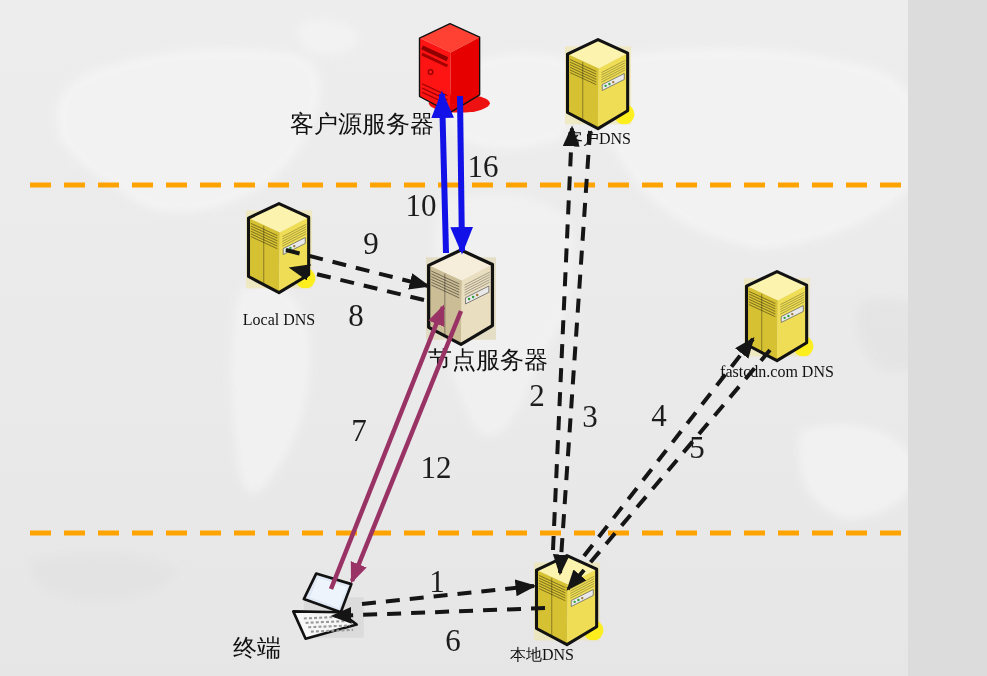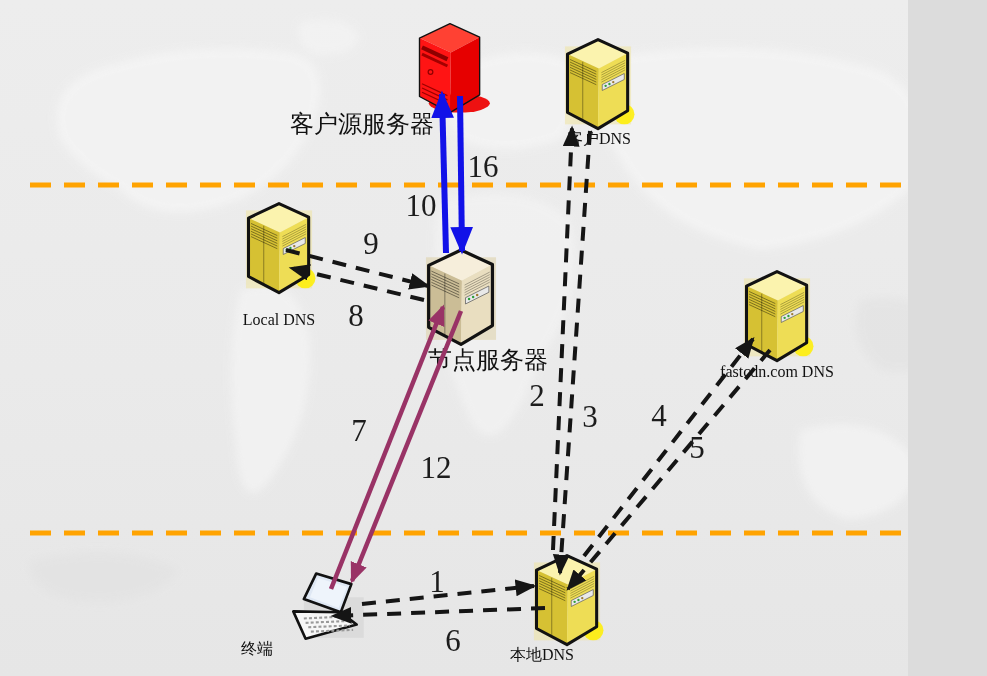--- a/index.html
+++ b/index.html
@@ -203,21 +203,21 @@
         <div style="width: 100%; height: 100%;">
           <svg viewBox="0 0 100 82" xmlns="http://www.w3.org/2000/svg">
             <rect x="18" y="30" width="68" height="46" fill="#d8d8d8" opacity="0.85"></rect>
             <path d="M32,3 L72,15 L60,47 L18,32 Z" fill="#dfe8f4" stroke="#111" stroke-width="3" stroke-linejoin="round"></path>
             <path d="M34,8 L67,18 L57.5,42 L25,30 Z" fill="#eef4fb"></path>
             <path d="M6,46 L60,47 L78,61 L20,77 Z" fill="#f7f7f7" stroke="#111" stroke-width="3" stroke-linejoin="round"></path>
             <path d="M18,54 L62,52 M20,59 L66,57 M23,64 L70,62 M26,69 L74,67" stroke="#9a9a9a" stroke-width="2.4" stroke-dasharray="3.4 2.4"></path>
           </svg>
         </div>
       </div>
-      <div class="node-label" style="left: 257px; top: 649px; font-size: 16px;">终端</div>
+      <div class="node-label" style="left: 257px; top: 649px; font-size: 24px;">终端</div>
     </div>
 
   <svg class="layer" viewBox="0 0 987 676">
       <defs>
         <marker id="arrow-black" markerWidth="6" markerHeight="5" refX="4.6" refY="2.1" orient="auto" markerUnits="strokeWidth">
           <path d="M0,0 L5.2,2.1 L0,4.2 Z" fill="#151515"></path>
         </marker>
         <marker id="arrow-blue" markerWidth="6" markerHeight="5" refX="4" refY="1.9" orient="auto" markerUnits="strokeWidth">
           <path d="M0,0 L4.6,1.9 L0,3.8 Z" fill="#1212e8"></path>
         </marker>

